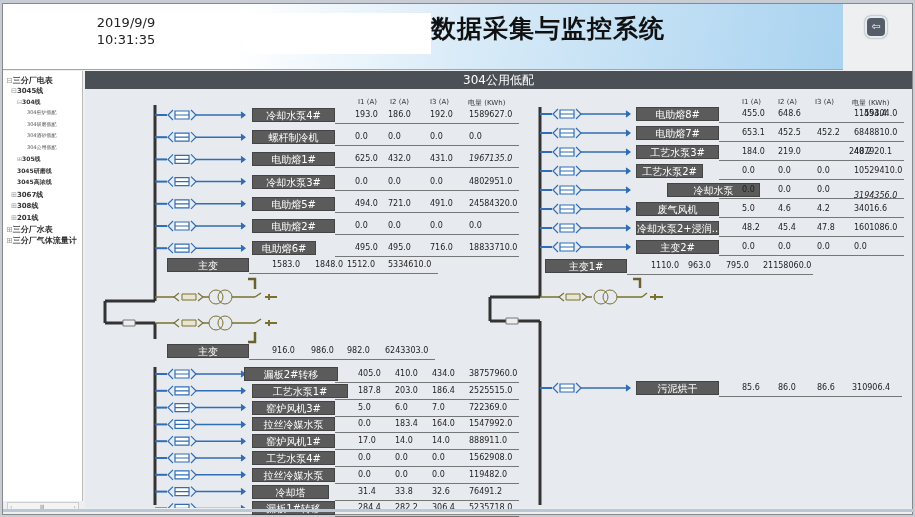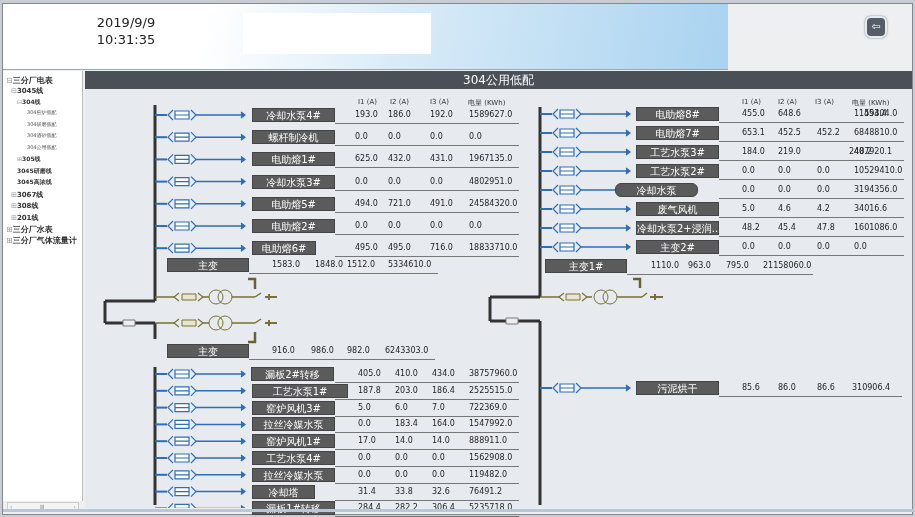--- a/index.html
+++ b/index.html
@@ -1,18 +1,18 @@
 <!DOCTYPE html>
 <html><head>
 <meta charset="utf-8">
 <style>
 *{box-sizing:border-box;margin:0;padding:0}
 body{width:915px;height:517px;background:#c8ccd4;font-family:"DejaVu Sans","Liberation Sans",sans-serif;position:relative;overflow:hidden}
 #frame{position:absolute;left:2px;top:3px;width:911px;height:512px;background:#eeeff1;border:1px solid #888}
-#header{position:absolute;left:0;top:0;width:725px;height:66px;background:linear-gradient(100deg,#ffffff 0%,#ffffff 28%,#d9ebf8 55%,#a9d3f0 100%);border-bottom:1px solid #9aa}
+#header{position:absolute;left:0;top:0;width:840px;height:66px;background:linear-gradient(100deg,#ffffff 0%,#ffffff 28%,#d9ebf8 55%,#a9d3f0 100%);border-bottom:1px solid #9aa}
 #date{position:absolute;left:88px;top:10px;font-size:13px;color:#222;text-align:center;width:70px;line-height:17px}
 #whitebox{position:absolute;left:240px;top:9px;width:188px;height:41px;background:#fff}
 #title{position:absolute;left:428px;top:8px;font-family:"DejaVu Serif","Liberation Serif",serif;font-size:25px;font-weight:bold;color:#111;letter-spacing:1px}
 #exitbtn{position:absolute;left:862px;top:12px;width:22px;height:22px;border-radius:6px;background:#555d68;border:2px solid #e8ecf0;box-shadow:0 0 2px #678;color:#fff;font-size:11px;text-align:center;line-height:18px}
 #sidebar{position:absolute;left:0;top:67px;width:80px;height:430px;background:#fff;border-right:1px solid #bbb;font-size:7px;color:#333}
 .tree{position:absolute;white-space:nowrap;font-weight:bold}
 .tree.l0{font-size:8px}
 .tree.l1{font-size:7px}
 .tree.l2{font-size:6px}
 .tree.l3{font-size:5px;font-weight:normal;color:#555}
@@ -28,20 +28,21 @@
 </head>
 <body>
 
 <div id="frame">
   <div id="header">
     <div id="date">
       <div>2019/9/9</div>
       <div>10:31:35</div>
     </div>
     <div id="whitebox"></div>
+    <div id="title">数据采集与监控系统</div>
     <div id="exitbtn"><span>⇦</span></div>
   </div>
 
   <div id="sidebar">
       <div class="tree l0" style="left: 3px; top: 4px;"><span style="color: rgb(153, 153, 153); font-weight: normal;">⊟</span><span>三分厂电表</span></div>
       <div class="tree l1" style="left: 8px; top: 15px;"><span style="color: rgb(153, 153, 153); font-weight: normal;">⊟</span><span>3045线</span></div>
       <div class="tree l2" style="left: 14px; top: 26.5px;"><span style="color: rgb(153, 153, 153); font-weight: normal;">⊟</span><span>304线</span></div>
       <div class="tree l3" style="left: 24px; top: 38px;"><span>304窑炉低配</span></div>
       <div class="tree l3" style="left: 24px; top: 49.5px;"><span>304研磨低配</span></div>
       <div class="tree l3" style="left: 24px; top: 61px;"><span>304酒砂低配</span></div>
@@ -280,21 +281,21 @@
         <div class="lbl" style="left: 167px; top: 59.2px; width: 83px;">螺杆制冷机</div>
         <div class="val" style="left: 270px; top: 61.2px;">0.0</div>
         <div class="val" style="left: 303px; top: 61.2px;">0.0</div>
         <div class="val" style="left: 345px; top: 61.2px;">0.0</div>
         <div class="val" style="left: 384px; top: 61.2px;">0.0</div>
         <div class="uline" style="left: 250px; top: 74.2px; width: 184px;"></div>
         <div class="lbl" style="left: 167px; top: 81.4px; width: 83px;">电助熔1#</div>
         <div class="val" style="left: 270px; top: 83.4px;">625.0</div>
         <div class="val" style="left: 303px; top: 83.4px;">432.0</div>
         <div class="val" style="left: 345px; top: 83.4px;">431.0</div>
-        <div class="val" style="left: 384px; top: 83.4px;">1967135.0</div>
+        <div class="val" style="left: 384px; top: 83.4px; font-style: italic;">1967135.0</div>
         <div class="uline" style="left: 250px; top: 96.4px; width: 184px;"></div>
         <div class="lbl" style="left: 167px; top: 103.6px; width: 83px;">冷却水泵3#</div>
         <div class="val" style="left: 270px; top: 105.6px;">0.0</div>
         <div class="val" style="left: 303px; top: 105.6px;">0.0</div>
         <div class="val" style="left: 345px; top: 105.6px;">0.0</div>
         <div class="val" style="left: 384px; top: 105.6px;">4802951.0</div>
         <div class="uline" style="left: 250px; top: 118.6px; width: 184px;"></div>
         <div class="lbl" style="left: 167px; top: 125.8px; width: 83px;">电助熔5#</div>
         <div class="val" style="left: 270px; top: 127.8px;">494.0</div>
         <div class="val" style="left: 303px; top: 127.8px;">721.0</div>
@@ -318,21 +319,21 @@
         <div class="val" style="left: 230px; top: 189px;">1848.0</div>
         <div class="val" style="left: 262px; top: 189px;">1512.0</div>
         <div class="val" style="left: 303px; top: 189px;">5334610.0</div>
         <div class="uline" style="left: 164px; top: 202px; width: 189px;"></div>
         <div class="lbl" style="left: 82px; top: 273px; width: 82px;">主变</div>
         <div class="val" style="left: 187px; top: 275px;">916.0</div>
         <div class="val" style="left: 226px; top: 275px;">986.0</div>
         <div class="val" style="left: 262px; top: 275px;">982.0</div>
         <div class="val" style="left: 300px; top: 275px;">6243303.0</div>
         <div class="uline" style="left: 164px; top: 288px; width: 186px;"></div>
-        <div class="lbl" style="left: 166px; top: 296px; width: 83px;">漏板2#转移</div>
+        <div class="lbl" style="left: 159px; top: 296px; width: 94px;">漏板2#转移</div>
         <div class="val" style="left: 273px; top: 298px;">405.0</div>
         <div class="val" style="left: 310px; top: 298px;">410.0</div>
         <div class="val" style="left: 347px; top: 298px;">434.0</div>
         <div class="val" style="left: 384px; top: 298px;">38757960.0</div>
         <div class="uline" style="left: 250px; top: 311px; width: 184px;"></div>
         <div class="lbl" style="left: 167px; top: 312.8px; width: 96px;">工艺水泵1#</div>
         <div class="val" style="left: 273px; top: 314.8px;">187.8</div>
         <div class="val" style="left: 310px; top: 314.8px;">203.0</div>
         <div class="val" style="left: 347px; top: 314.8px;">186.4</div>
         <div class="val" style="left: 384px; top: 314.8px;">2525515.0</div>
@@ -360,21 +361,21 @@
         <div class="val" style="left: 310px; top: 382px;">0.0</div>
         <div class="val" style="left: 347px; top: 382px;">0.0</div>
         <div class="val" style="left: 384px; top: 382px;">1562908.0</div>
         <div class="uline" style="left: 250px; top: 395px; width: 184px;"></div>
         <div class="lbl" style="left: 167px; top: 396.8px; width: 83px;">拉丝冷媒水泵</div>
         <div class="val" style="left: 273px; top: 398.8px;">0.0</div>
         <div class="val" style="left: 310px; top: 398.8px;">0.0</div>
         <div class="val" style="left: 347px; top: 398.8px;">0.0</div>
         <div class="val" style="left: 384px; top: 398.8px;">119482.0</div>
         <div class="uline" style="left: 250px; top: 411.8px; width: 184px;"></div>
-        <div class="lbl" style="left: 167px; top: 413.6px; width: 63px;">冷却塔</div>
+        <div class="lbl" style="left: 167px; top: 413.6px; width: 77px;">冷却塔</div>
         <div class="val" style="left: 273px; top: 415.6px;">31.4</div>
         <div class="val" style="left: 310px; top: 415.6px;">33.8</div>
         <div class="val" style="left: 347px; top: 415.6px;">32.6</div>
         <div class="val" style="left: 384px; top: 415.6px;">76491.2</div>
         <div class="uline" style="left: 250px; top: 428.6px; width: 184px;"></div>
         <div class="lbl" style="left: 167px; top: 430.4px; width: 83px;">漏板1#转移</div>
         <div class="val" style="left: 273px; top: 432.4px;">284.4</div>
         <div class="val" style="left: 310px; top: 432.4px;">282.2</div>
         <div class="val" style="left: 347px; top: 432.4px;">306.4</div>
         <div class="val" style="left: 384px; top: 432.4px;">5235718.0</div>
@@ -394,31 +395,31 @@
         <div class="val" style="left: 693px; top: 57px;">452.5</div>
         <div class="val" style="left: 732px; top: 57px;">452.2</div>
         <div class="val" style="left: 769px; top: 57px;">6848810.0</div>
         <div class="uline" style="left: 634px; top: 70px; width: 185px;"></div>
         <div class="lbl" style="left: 551px; top: 74px; width: 83px;">工艺水泵3#</div>
         <div class="val" style="left: 657px; top: 76px;">184.0</div>
         <div class="val" style="left: 693px; top: 76px;">219.0</div>
         <div class="val" style="left: 732px; top: 76px; margin-left: 32px;">248.2</div>
         <div class="val" style="left: 769px; top: 76px;">407920.1</div>
         <div class="uline" style="left: 634px; top: 89px; width: 185px;"></div>
-        <div class="lbl" style="left: 551px; top: 93px; width: 83px;">工艺水泵2#</div>
+        <div class="lbl" style="left: 551px; top: 93px; width: 67px;">工艺水泵2#</div>
         <div class="val" style="left: 657px; top: 95px;">0.0</div>
         <div class="val" style="left: 693px; top: 95px;">0.0</div>
         <div class="val" style="left: 732px; top: 95px;">0.0</div>
         <div class="val" style="left: 769px; top: 95px;">10529410.0</div>
         <div class="uline" style="left: 634px; top: 108px; width: 185px;"></div>
-        <div class="lbl" style="left: 530px; top: 112px; width: 83px; border-radius: 6px;">冷却水泵</div>
+        <div class="lbl" style="left: 582px; top: 112px; width: 93px;">冷却水泵</div>
         <div class="val" style="left: 657px; top: 114px;">0.0</div>
         <div class="val" style="left: 693px; top: 114px;">0.0</div>
         <div class="val" style="left: 732px; top: 114px;">0.0</div>
-        <div class="val" style="left: 769px; top: 114px;">3194356.0</div>
+        <div class="val" style="left: 769px; top: 120px; font-style: italic;">3194356.0</div>
         <div class="uline" style="left: 634px; top: 127px; width: 185px;"></div>
         <div class="lbl" style="left: 551px; top: 131px; width: 83px;">废气风机</div>
         <div class="val" style="left: 657px; top: 133px;">5.0</div>
         <div class="val" style="left: 693px; top: 133px;">4.6</div>
         <div class="val" style="left: 732px; top: 133px;">4.2</div>
         <div class="val" style="left: 769px; top: 133px;">34016.6</div>
         <div class="uline" style="left: 634px; top: 146px; width: 185px;"></div>
         <div class="lbl" style="left: 551px; top: 150px; width: 83px;">冷却水泵2+浸润...</div>
         <div class="val" style="left: 657px; top: 152px;">48.2</div>
         <div class="val" style="left: 693px; top: 152px;">45.4</div>

